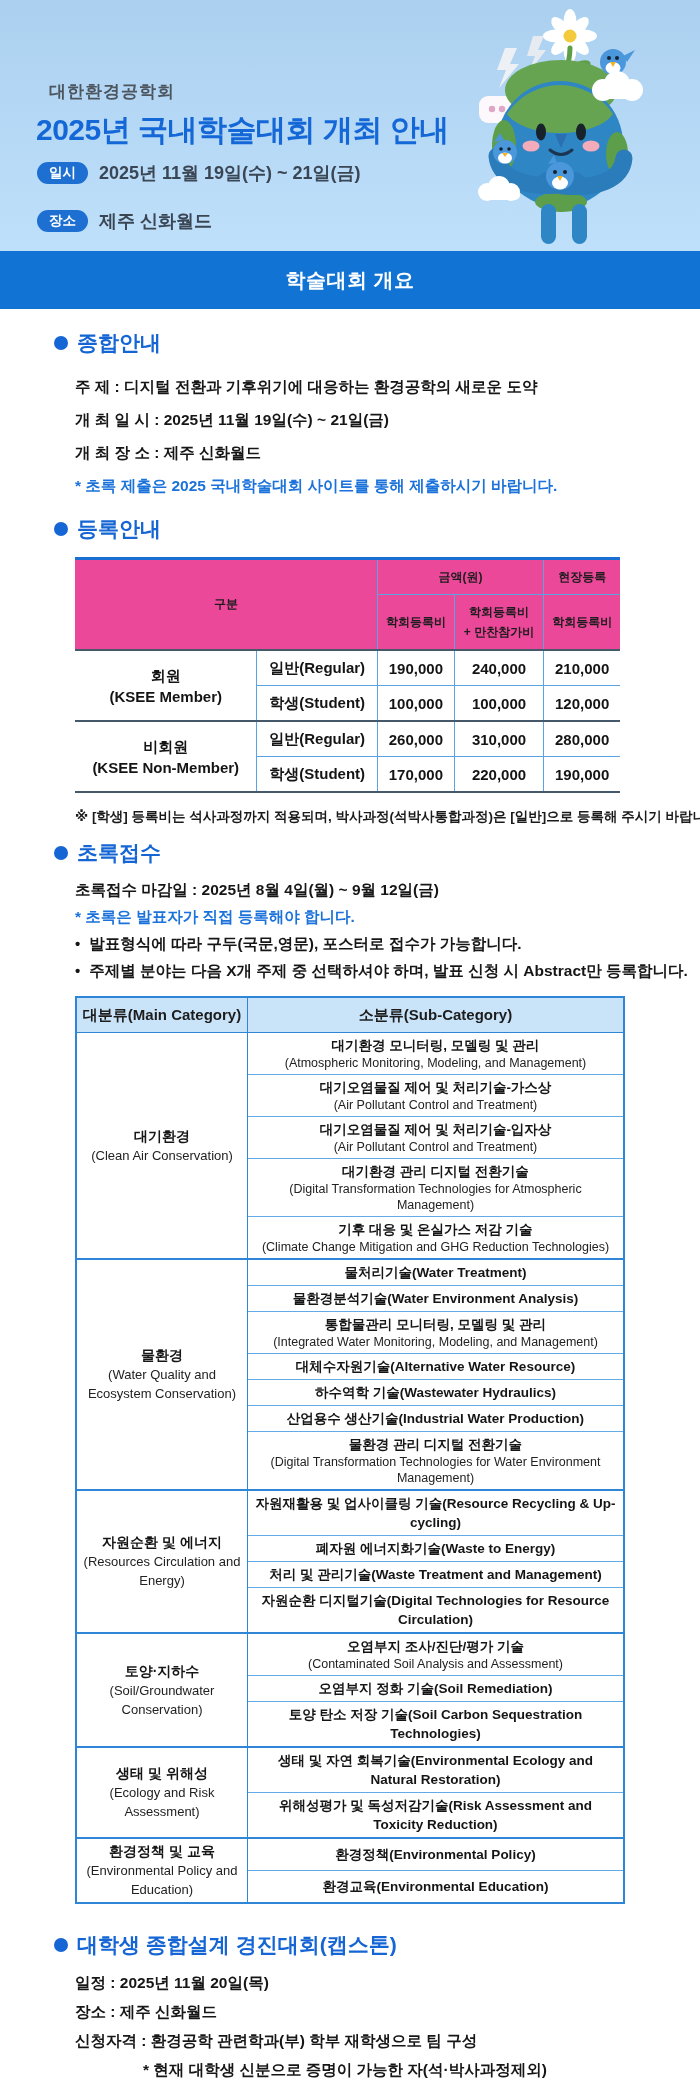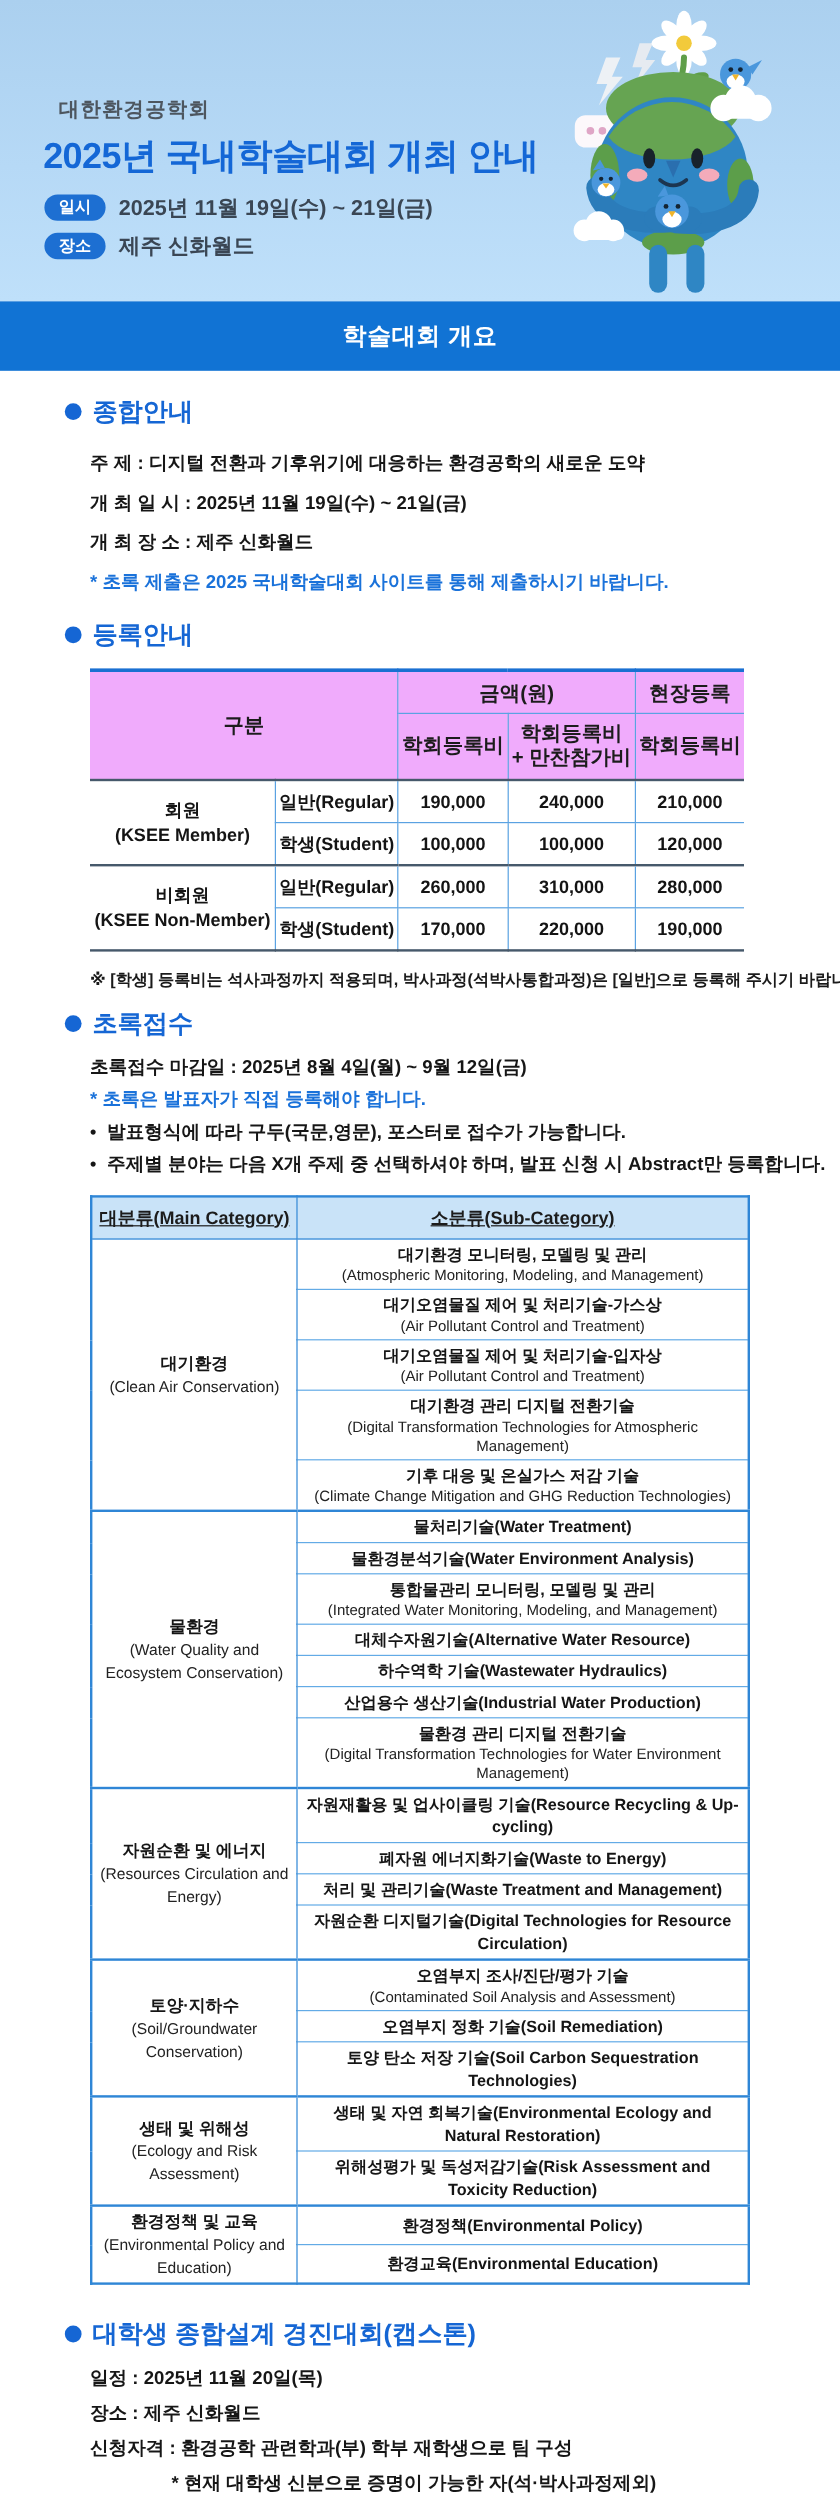--- a/index.html
+++ b/index.html
@@ -3,21 +3,21 @@
 <meta charset="utf-8">
 <style>
   html,body{margin:0;padding:0;background:#e9eef2;}
   .page{width:700px;height:2100px;margin:0 auto;background:#ffffff;position:relative;overflow:hidden;
         font-family:"Liberation Sans","DejaVu Sans",sans-serif;}
 
   
   .hero{height:251px;background:linear-gradient(180deg,#abd0ef 0%,#b6d9f6 55%,#bfe0fa 100%);position:relative;}
   .hero-org{position:absolute;left:37px;top:80px;font-size:17px;font-weight:700;color:#4d565f;letter-spacing:1px;padding-left:12px;}
   .hero-title{position:absolute;left:36px;top:110px;font-size:30px;font-weight:800;color:#1467d6;letter-spacing:-0.5px;white-space:nowrap;}
-  .badges{position:absolute;left:37px;top:161px;display:flex;flex-direction:column;gap:8px;}
+  .badges{position:absolute;left:37px;top:161px;display:flex;flex-direction:column;gap:24px;}
   .badge-row{display:flex;align-items:center;gap:11px;}
   .pill{background:#1d6fd2;color:#fff;font-size:13.5px;font-weight:700;padding:3px 12px;border-radius:20px;line-height:16px;}
   .badge-val{font-size:18px;font-weight:700;color:#3a4654;white-space:nowrap;}
   .mascot{position:absolute;right:24px;top:6px;}
 
   
   .section-bar{height:58px;background:#1173d4;color:#ffffff;display:flex;align-items:center;justify-content:center;
                font-size:20px;font-weight:800;letter-spacing:.5px;}
 
   
@@ -32,36 +32,36 @@
   .cap-list{margin-top:10px;}
   .cap-list .line{line-height:29px;}
   .line.indent{padding-left:68px;}
 
   
   .reg-table{border-collapse:collapse;width:545px;margin-top:15px;text-align:center;
              border-top:3px solid #1a70d2;border-bottom:2px solid #46596b;}
   .reg-table th,.reg-table td{border-left:1px solid #5aa2e2;border-right:1px solid #5aa2e2;
              border-top:1px solid #5aa2e2;border-bottom:1px solid #5aa2e2;}
   .reg-table tr>*:first-child{border-left:none;} .reg-table tr>*:last-child{border-right:none;}
-  .reg-table thead th{background:#f0abfc;font-size:17px;font-weight:700;color:#1c1c1c;}
+  .reg-table thead th{background:#ec4899;font-size:12px;font-weight:700;color:#1c1c1c;}
   .reg-table .h1 th{height:32px;} .reg-table .h2 th{height:52px;line-height:20px;}
   .reg-table thead{border-bottom:2px solid #46596b;}
   .reg-table tbody td{height:32px;font-size:15px;font-weight:700;color:#141414;}
   .reg-table tbody tr.group-start td{border-top:2px solid #46596b;}
   .reg-table .gcell{line-height:21px;}
   .table-note{margin-top:15px;font-size:13.5px;font-weight:600;color:#1a1a1a;white-space:nowrap;}
 
   
   .abs-list{margin-top:10px;}
   .abs-list .line{line-height:27px;}
   .bullet-line::before{content:"\2022";margin-right:9px;font-size:15px;}
 
   
   .cat-table{border-collapse:collapse;width:550px;margin-top:12px;text-align:center;border:2px solid #2f86d6;}
-  .cat-table th{background:#c9e3f8;font-size:15px;font-weight:700;color:#1c1c1c;height:32px;border:1px solid #2f86d6;text-decoration:underline;}
+  .cat-table th{background:#c9e3f8;font-size:15px;font-weight:700;color:#1c1c1c;height:32px;border:1px solid #2f86d6;}
   .cat-table td{border:1px solid #63abe6;padding:3px 6px;}
   .cat-table td.main{width:158px;font-size:14px;font-weight:600;color:#151515;line-height:19px;border-right:1px solid #2f86d6;}
   .cat-table td.main .en{font-size:13px;font-weight:500;color:#222;}
   .cat-table tr.cat-start td{border-top:2px solid #2f86d6;}
   .sub .ko{font-size:13.5px;font-weight:600;line-height:19px;color:#151515;}
   .sub .en{font-size:12.5px;font-weight:500;line-height:16px;color:#222;}
 </style>
 </head>
 <body>
 

